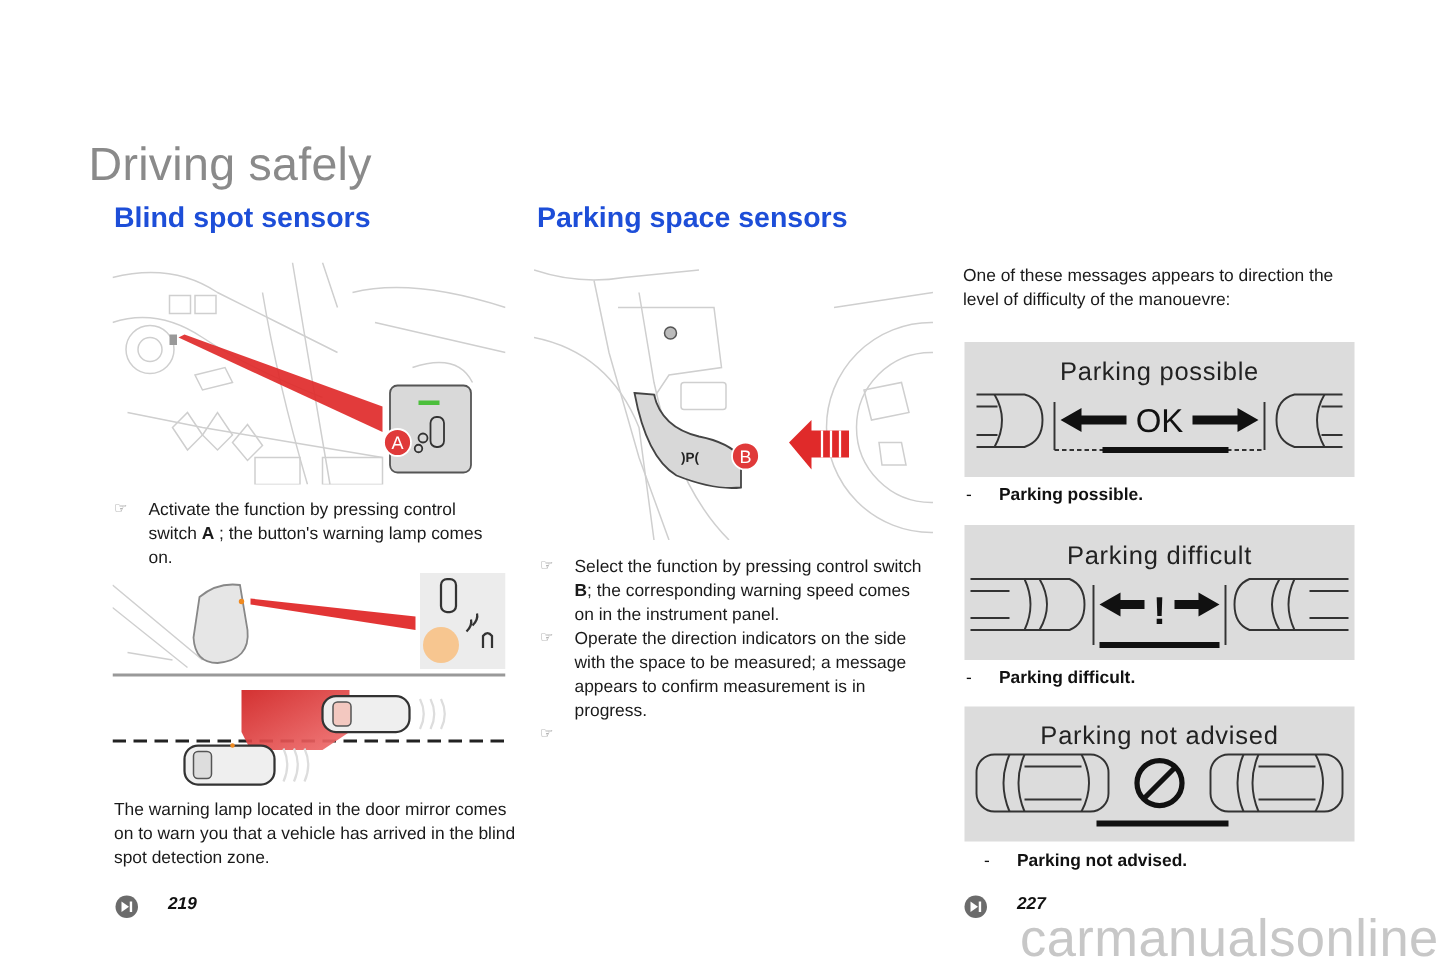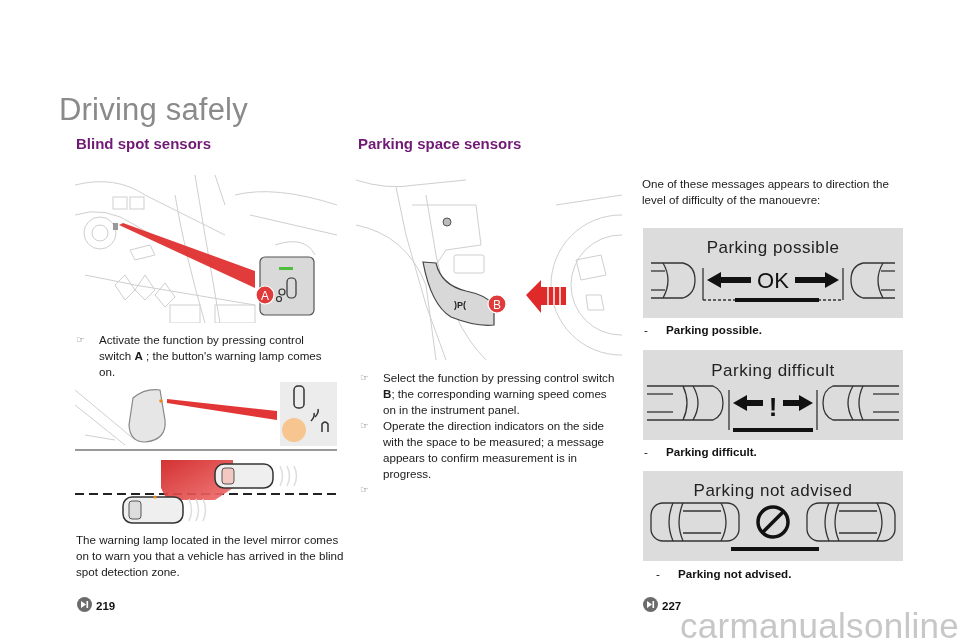--- a/index.html
+++ b/index.html
@@ -1,25 +1,25 @@
 <!DOCTYPE html>
 <html><head>
 <meta charset="utf-8">
 <style>
   html, body { margin:0; padding:0; background:#ffffff; }
   body { width:960px; height:640px; position:relative; overflow:hidden;
          font-family:"Liberation Sans", sans-serif; color:#111; }
   .abs { position:absolute; }
   .page-title { left:59px; top:92px; font-size:31px; color:#8a8a8a; font-weight:normal; letter-spacing:0.2px; }
-  .section-title { font-size:15px; font-weight:bold; color:#701a75; }
+  .section-title { font-size:19px; font-weight:bold; color:#1d4ed8; }
   .body-text { font-size:11.6px; line-height:16px; color:#1a1a1a; }
   .bullet { position:relative; padding-left:23px; }
   .bullet .hand { position:absolute; left:0; top:0; font-size:10px; color:#777; }
   .bullet b { font-weight:bold; }
-  .ref { font-size:11.5px; font-weight:bold; display:flex; align-items:flex-end; gap:4px; }
+  .ref { font-size:11.5px; font-weight:bold; display:flex; align-items:flex-start; gap:20px;font-style:italic; }
   .ref .ic { width:15px; height:15px; border-radius:50%; background:#6b6b6b; display:inline-flex; align-items:center; justify-content:center; }
   .msg-panel { background:#dcdcdc; }
   .caption { font-size:11.6px; font-weight:bold; }
   .caption .dash { font-weight:normal; display:inline-block; width:22px; }
   .watermark { font-size:35px; color:#c7c7c7; letter-spacing:0.3px; }
   svg text { font-family:"Liberation Sans", sans-serif; }
 </style>
 </head>
 <body>
 
@@ -109,21 +109,21 @@
   <rect x="48" y="117" width="60" height="26" rx="9" fill="#efefef" stroke="#333" stroke-width="1.5"></rect>
   <rect x="54" y="121" width="12" height="18" rx="3" fill="#ddd" stroke="#555"></rect>
   <circle cx="80" cy="117" r="1.5" fill="#f08a20"></circle>
   <g fill="none" stroke="#ddd" stroke-width="1.5">
       <path d="M114 119 Q119 130 114 141"></path>
       <path d="M121 119 Q126 130 121 141"></path>
       <path d="M128 119 Q133 130 128 141"></path>
     </g>
 </svg>
 
-<div class="abs body-text" style="left:76px;top:532px;width:270px;">The warning lamp located in the level mirror comes on to warn you that a vehicle has arrived in the blind spot detection zone.</div>
+<div class="abs body-text" style="left:76px;top:532px;width:270px;">The warning lamp located in the door mirror comes on to warn you that a vehicle has arrived in the blind spot detection zone.</div>
 
 <div class="abs ref" style="left:77px;top:597px;">
   <span class="ic">
     <svg width="9" height="9" viewBox="0 0 9 9">
         <polygon points="1,1 6,4.5 1,8" fill="#fff"></polygon>
         <rect x="6.5" y="1" width="1.6" height="7" fill="#fff"></rect>
       </svg>
   </span>
   <span>219</span>
 </div>

